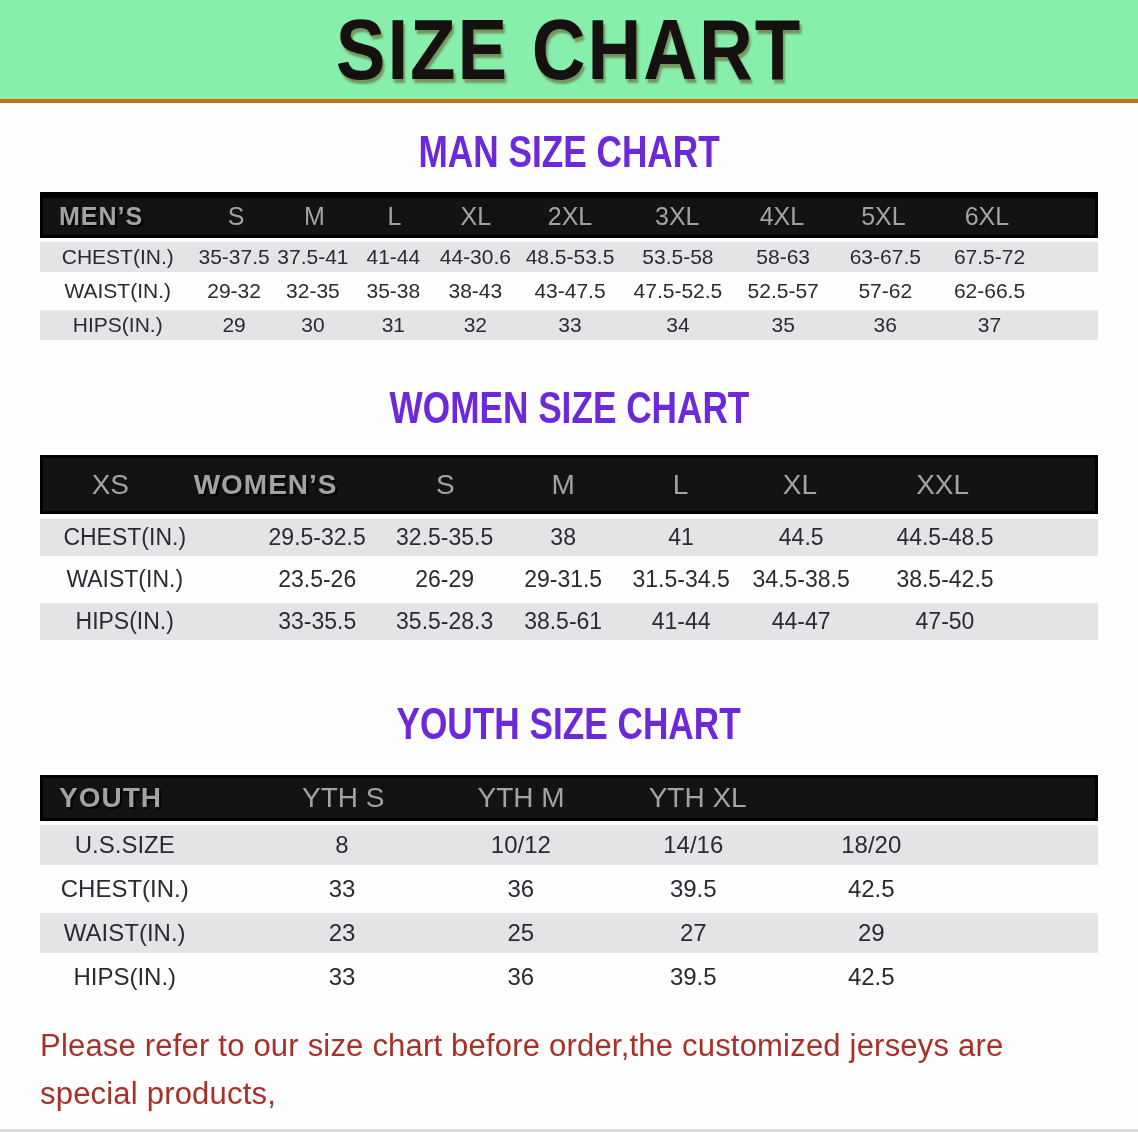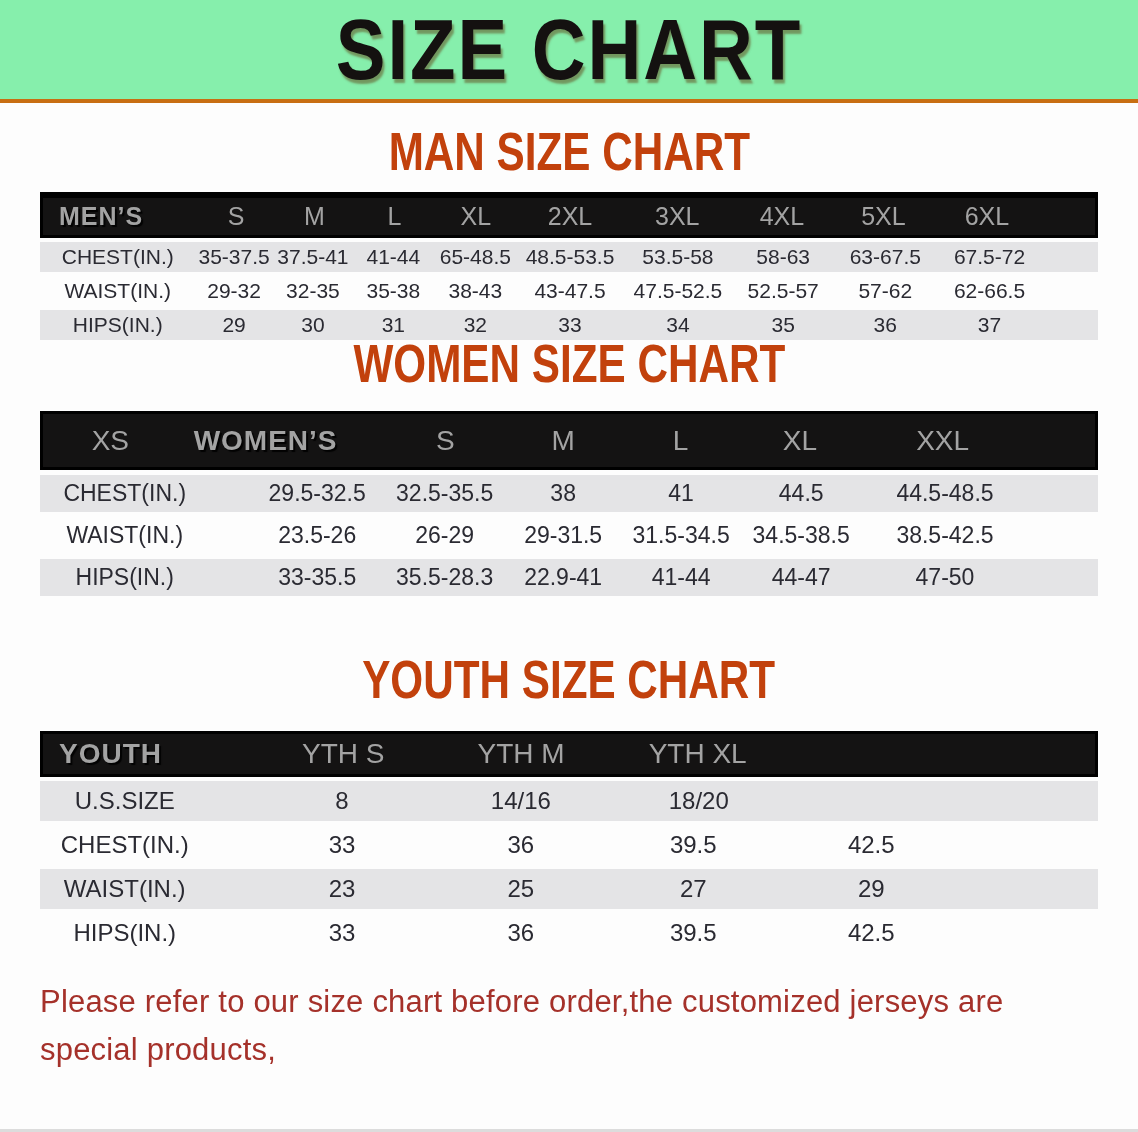--- a/index.html
+++ b/index.html
@@ -29,27 +29,27 @@
     letter-spacing: 2px;
     transform: scale(0.98, 1.13);
     text-shadow: 2px 3px 2px rgba(90,45,0,0.45);
     white-space: nowrap;
   }
 
   
   .sec-heading {
     text-align: center;
     line-height: 48px;
-    font-size: 48px;
+    font-size: 40px;
     font-weight: bold;
-    color: #c2410c;
+    color: #6d28d9;
   }
   .sec-heading span { display: inline-block; transform: scale(0.88, 1.1); white-space: nowrap; }
   .h-men   { margin-top: 25px; }
-  .h-women { }
+  .h-women { margin-top: 44px; }
   .h-youth { margin-top: 60px; }
 
   
   .tbl { margin: 0 40px; }
   .trow { display: flex; align-items: center; }
   .thead {
     background: #141313;
     border: 3px solid #000;
     color: #f7f5f0;
   }
@@ -145,21 +145,21 @@
         <span class="cell c6">3XL</span>
         <span class="cell c7">4XL</span>
         <span class="cell c8">5XL</span>
         <span class="cell c9">6XL</span>
       </div>
       <div class="trow tbody-row striped">
         <span class="cell c0 row-label">CHEST(IN.)</span>
         <span class="cell c1">35-37.5</span>
         <span class="cell c2">37.5-41</span>
         <span class="cell c3">41-44</span>
-        <span class="cell c4">65-48.5</span>
+        <span class="cell c4">44-30.6</span>
         <span class="cell c5">48.5-53.5</span>
         <span class="cell c6">53.5-58</span>
         <span class="cell c7">58-63</span>
         <span class="cell c8">63-67.5</span>
         <span class="cell c9">67.5-72</span>
       </div>
       <div class="trow tbody-row plain">
         <span class="cell c0 row-label">WAIST(IN.)</span>
         <span class="cell c1">29-32</span>
         <span class="cell c2">32-35</span>
@@ -213,40 +213,41 @@
         <span class="cell c2">26-29</span>
         <span class="cell c3">29-31.5</span>
         <span class="cell c4">31.5-34.5</span>
         <span class="cell c5">34.5-38.5</span>
         <span class="cell c6">38.5-42.5</span>
       </div>
       <div class="trow tbody-row striped">
         <span class="cell c0 row-label">HIPS(IN.)</span>
         <span class="cell c1">33-35.5</span>
         <span class="cell c2">35.5-28.3</span>
-        <span class="cell c3">22.9-41</span>
+        <span class="cell c3">38.5-61</span>
         <span class="cell c4">41-44</span>
         <span class="cell c5">44-47</span>
         <span class="cell c6">47-50</span>
       </div>
     </div>
 
   <div class="sec-heading h-youth">
     <span>YOUTH SIZE CHART</span>
   </div>
   <div class="tbl tbl-youth">
       <div class="trow thead">
         <span class="cell c0 head-label">YOUTH</span>
         <span class="cell c1">YTH S</span>
         <span class="cell c2">YTH M</span>
         <span class="cell c4">YTH XL</span>
       </div>
       <div class="trow tbody-row striped">
         <span class="cell c0 row-label">U.S.SIZE</span>
         <span class="cell c1">8</span>
+        <span class="cell c2">10/12</span>
         <span class="cell c3">14/16</span>
         <span class="cell c4">18/20</span>
       </div>
       <div class="trow tbody-row plain">
         <span class="cell c0 row-label">CHEST(IN.)</span>
         <span class="cell c1">33</span>
         <span class="cell c2">36</span>
         <span class="cell c3">39.5</span>
         <span class="cell c4">42.5</span>
       </div>

